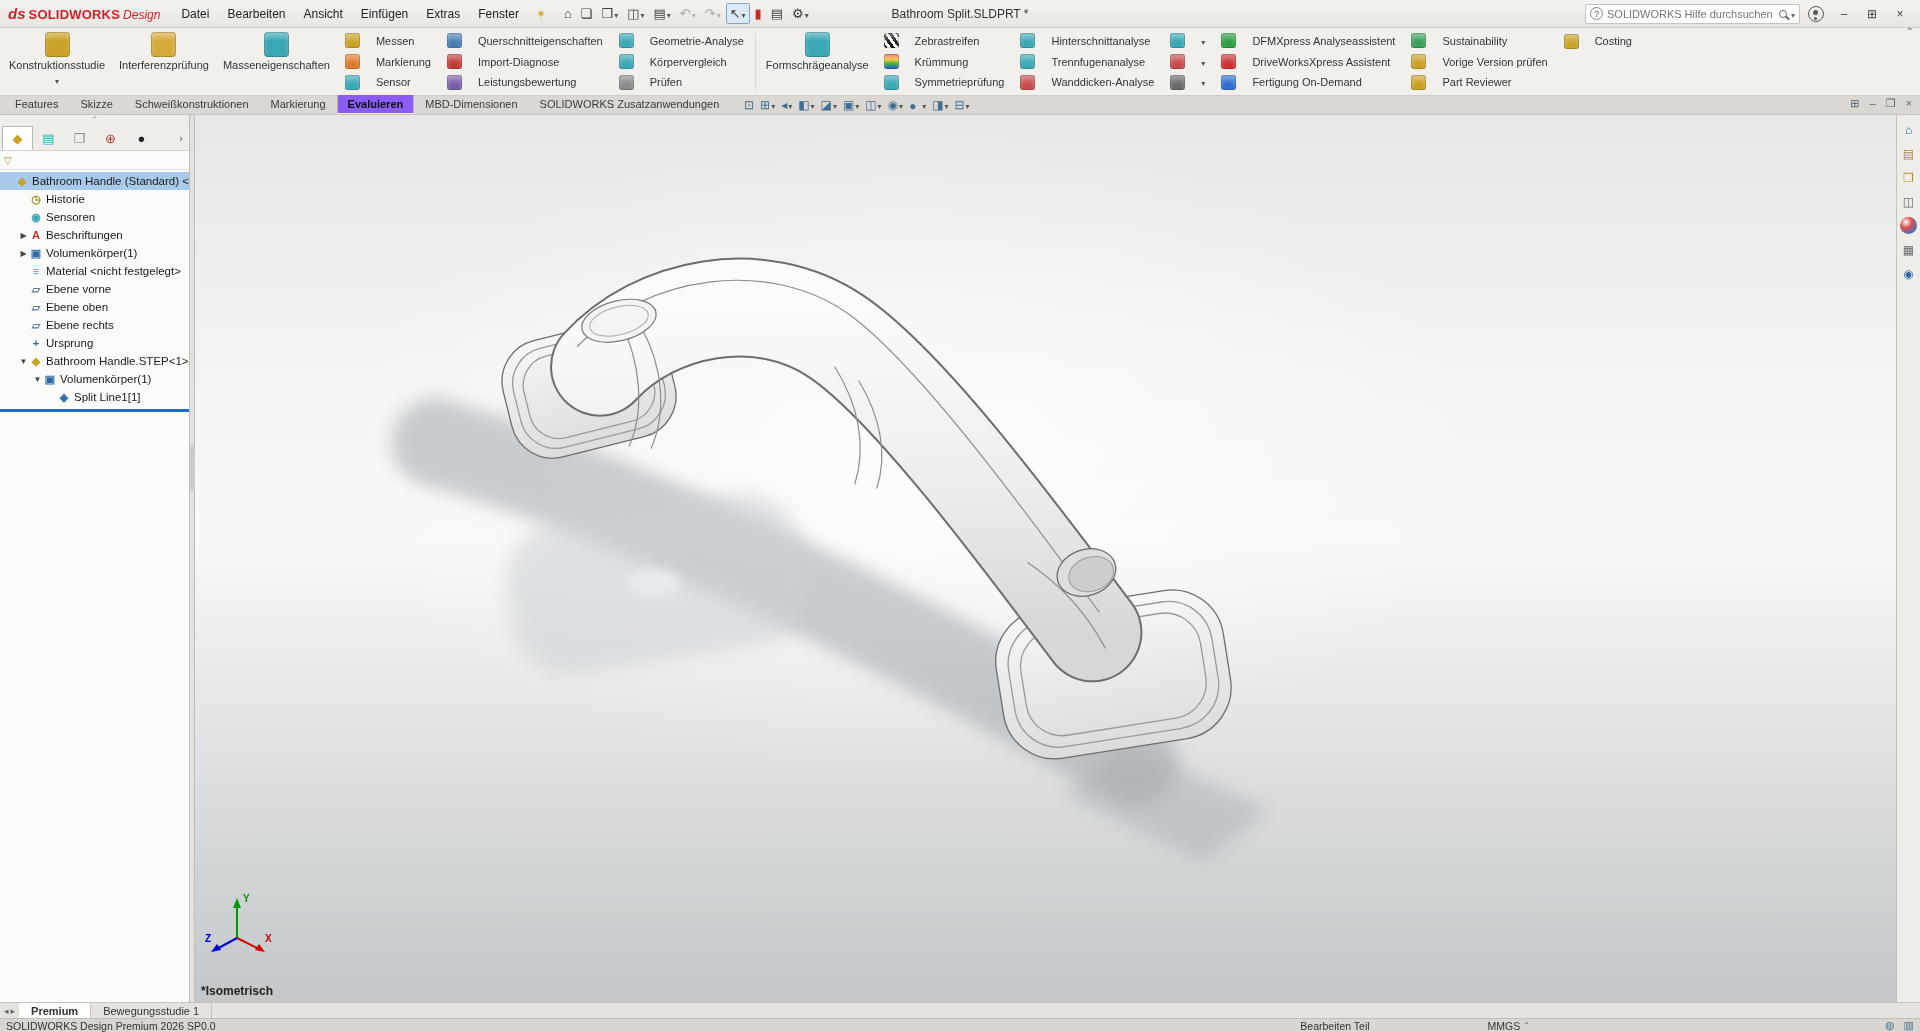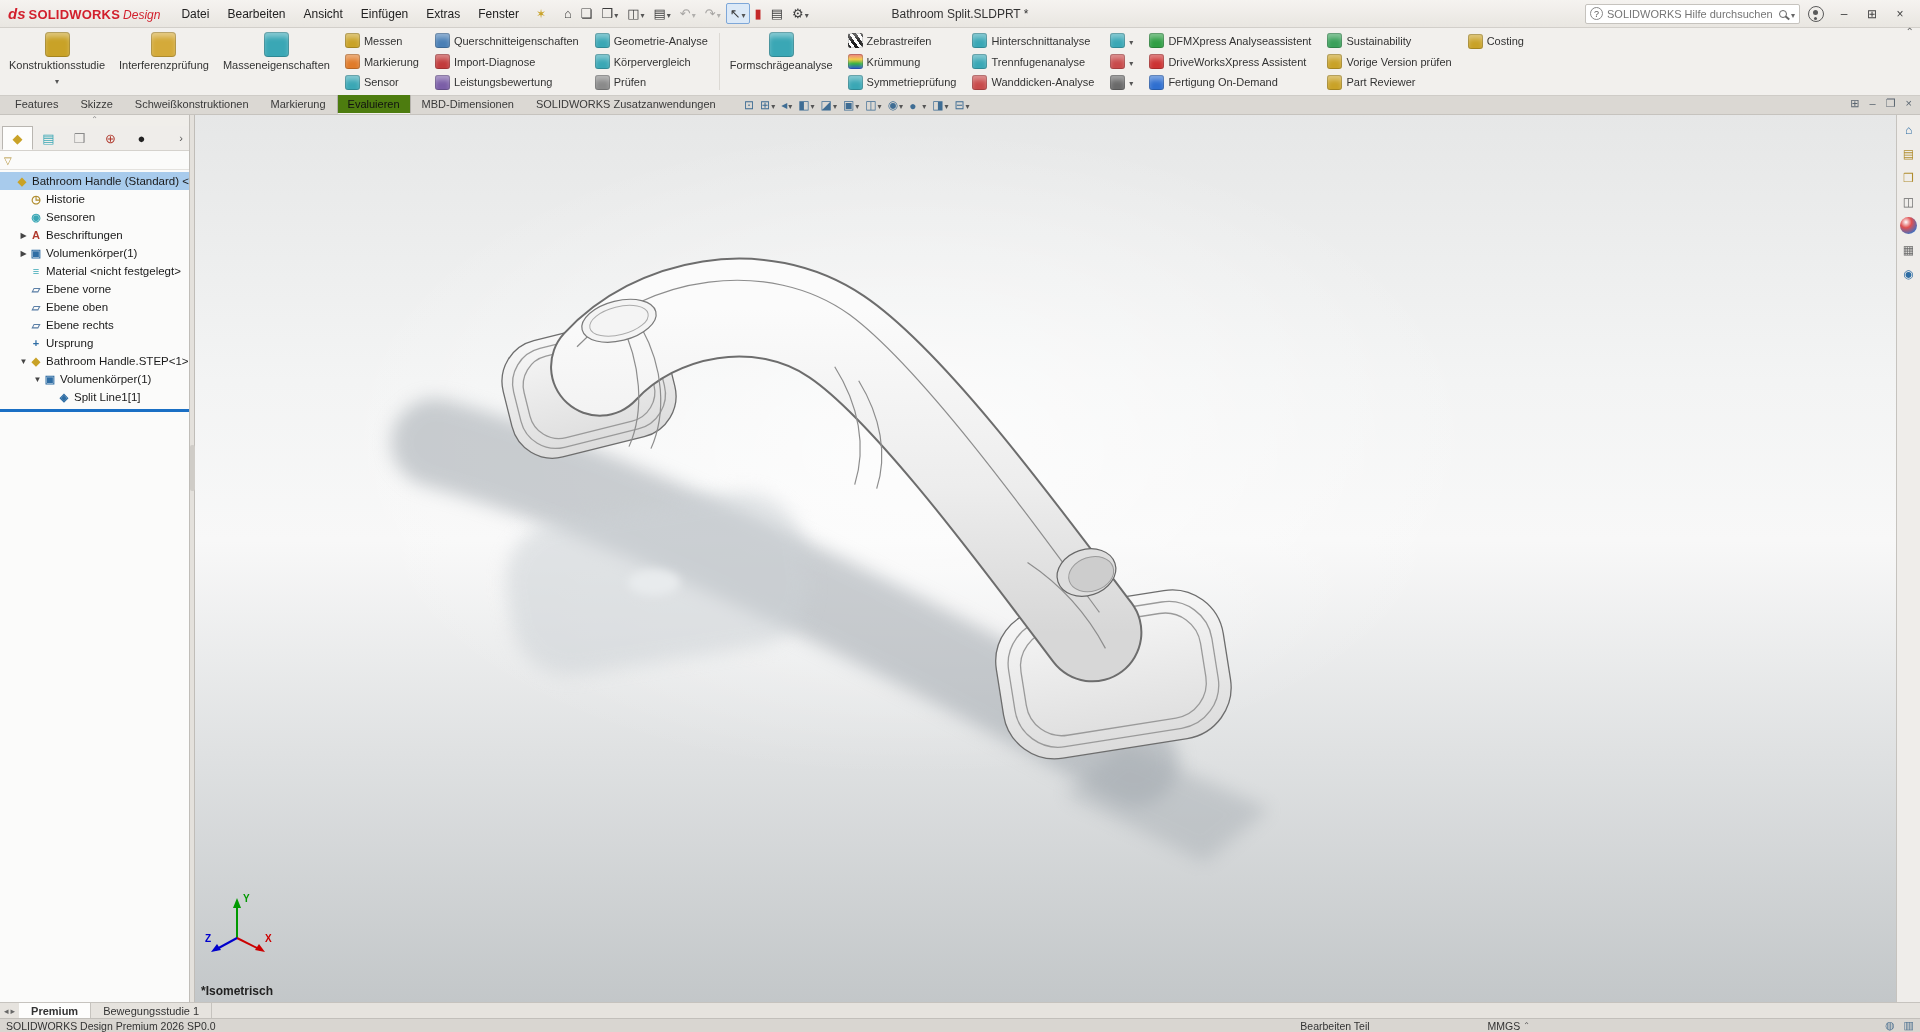--- a/index.html
+++ b/index.html
@@ -32,34 +32,34 @@
   .winctl{display:flex;gap:4px;}
   .winctl span{width:24px;text-align:center;color:#444;font-size:12px;}
 
   
   .ribbon{height:68px;background:#f2f0ed;border-bottom:1px solid #cfccc7;display:flex;align-items:stretch;padding:1px 2px;position:relative;}
   .rb-cell{display:flex;align-items:stretch;}
   .rb-sep{width:1px;background:#dcd9d4;margin:4px 3px;}
   .rb-big{display:flex;flex-direction:column;align-items:center;justify-content:flex-start;padding:3px 7px 1px;gap:2px;border-radius:2px;}
   .rb-big-label{font-size:11px;color:#333;white-space:nowrap;}
   .rb-col{display:flex;flex-direction:column;justify-content:flex-start;padding:2px 5px;gap:1px;}
-  .rb-item{display:flex;align-items:center;gap:4px;height:20px;padding:0 3px;border-radius:2px;white-space:nowrap;font-size:11px;color:#333;}
+  .rb-item{display:flex;align-items:center;gap:16px;height:20px;padding:0 3px;border-radius:2px;white-space:nowrap;font-size:11px;color:#333;}
   .rb-item.disabled{opacity:.45;}
   .rb-item .dd::after{content:"▾";font-size:8px;color:#555;}
   .ic{display:inline-block;width:15px;height:15px;border-radius:3px;flex:none;background:#9a9a9a;box-shadow:inset 0 0 0 1px rgba(0,0,0,.18),inset 0 5px 5px rgba(255,255,255,.38);}
   .ic.big{width:25px;height:25px;border-radius:4px;}
   .ic.zebra{background:repeating-linear-gradient(55deg,#1a1a1a 0 3px,#fdfdfd 3px 6px) !important;}
   .ic.rainbow{background:linear-gradient(180deg,#e03030 0%,#f2c020 35%,#35b045 65%,#3050e0 100%) !important;}
   .ribbon-collapse{position:absolute;right:6px;top:26px;color:#666;font-size:10px;}
 
   
   .band{height:19px;background:#dbd8d3;border-bottom:1px solid #c6c3be;position:relative;display:flex;align-items:flex-end;}
   .tabs{display:flex;height:19px;padding-left:4px;}
   .tab{display:flex;align-items:center;padding:0 10px;font-size:11px;color:#3a3a3a;border:1px solid transparent;border-top:none;white-space:nowrap;}
-  .tab.active{background:#4d7c0f;border-color:#b5b2ad;border-top:none;border-bottom-color:#f2f0ed;font-weight:normal;color:#111;}
+  .tab.active{background:#8b5cf6;border-color:#b5b2ad;border-top:none;border-bottom-color:#f2f0ed;font-weight:bold;color:#111;}
   .headsup{position:absolute;left:742px;top:1px;display:flex;align-items:center;gap:2px;}
   .hu-btn{display:flex;align-items:center;gap:1px;padding:1px 2px;color:#3f6d94;font-size:12px;border-radius:2px;}
   .hu-glyph.ball{display:inline-block;width:12px;height:12px;}
   .docctl{position:absolute;right:8px;top:1px;display:flex;gap:10px;color:#5a6570;font-size:11px;}
 
   
   .main{position:absolute;top:115px;left:0;right:0;bottom:30px;display:flex;}
   .left-panel{width:190px;background:#fbfbfa;border-right:1px solid #c0bdb8;display:flex;flex-direction:column;flex:none;}
   .panel-chevron{height:11px;text-align:center;color:#8a8a8a;font-size:8px;line-height:10px;background:#f0eeea;}
   .fm-tabs{height:25px;display:flex;align-items:stretch;background:#efedea;border-bottom:1px solid #d5d2cd;padding-left:2px;}

